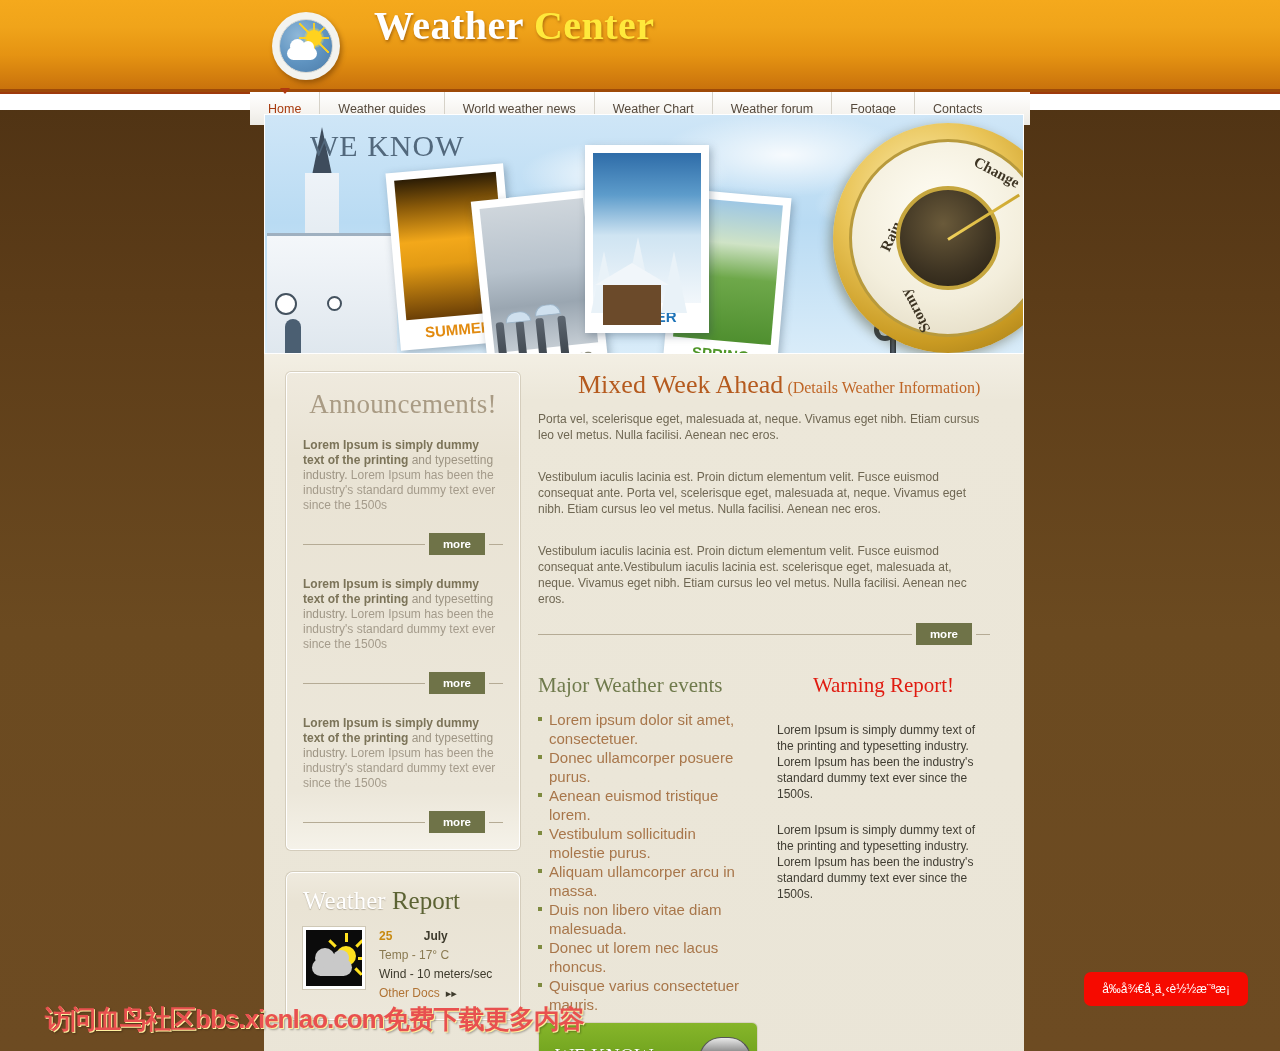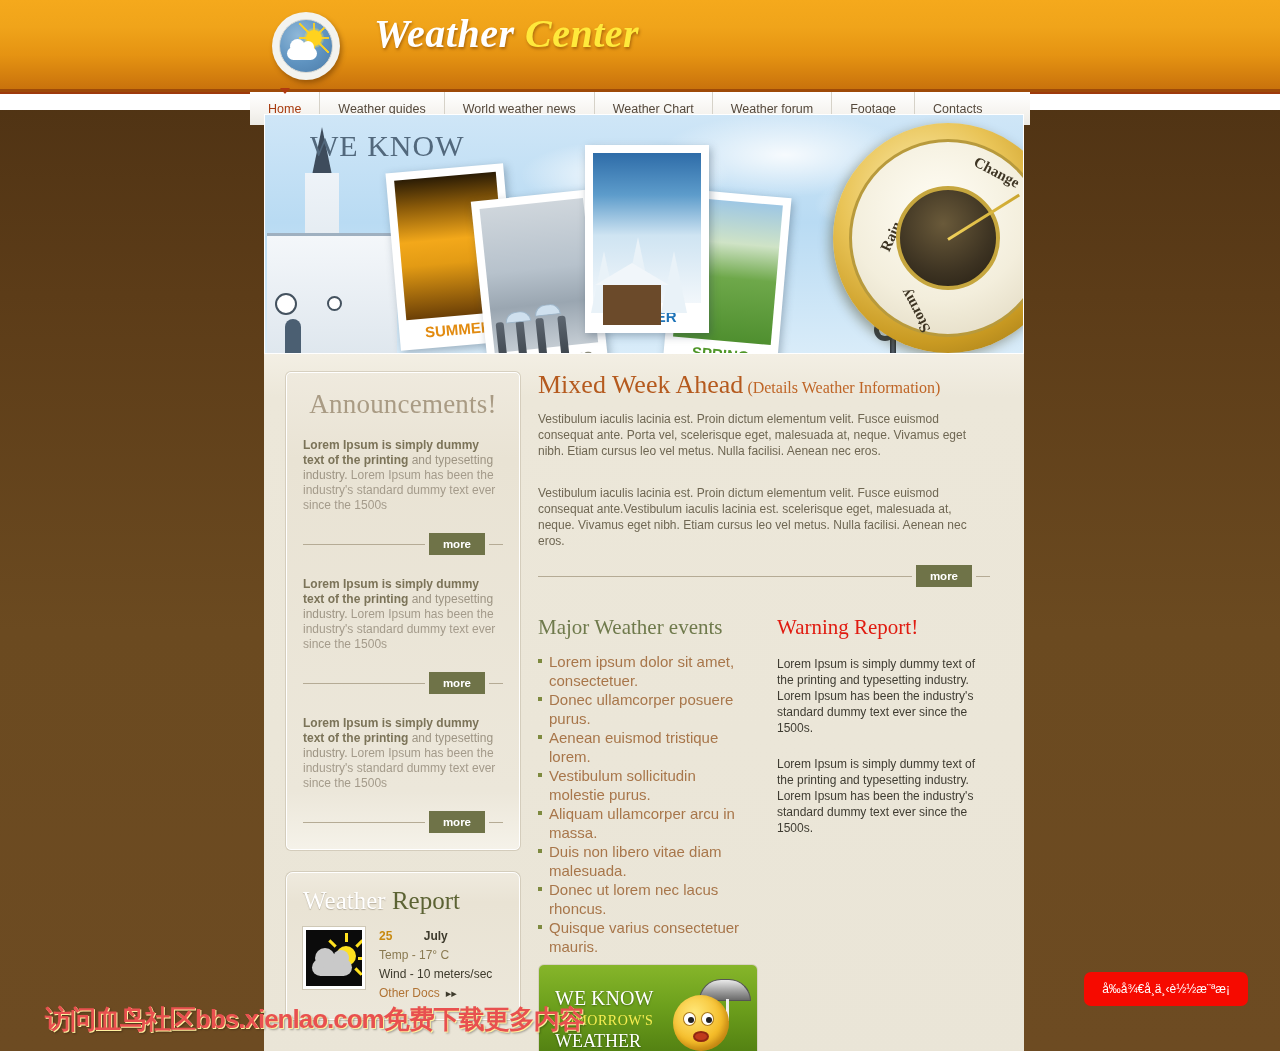--- a/index.html
+++ b/index.html
@@ -67,28 +67,27 @@
     width: 30px; height: 13px; background: #fff; border-radius: 8px;
   }
   .logo-cloud:before, .logo-cloud:after {
     content: ""; position: absolute; background: #fff; border-radius: 50%;
   }
   .logo-cloud:before { width: 15px; height: 15px; left: 3px; top: -8px; }
   .logo-cloud:after  { width: 12px; height: 12px; left: 15px; top: -6px; }
 
   .site-title {
     position: absolute;
-    left: 374px; top: 10px;
+    left: 374px; top: 2px;
     font-family: "Liberation Serif", serif;
     font-size: 40px;
     font-weight: bold;
     letter-spacing: .5px;
     text-shadow: 1px 2px 3px rgba(120,60,0,.55);
     white-space: nowrap;
-    font-style: italic;
   }
   .site-title .w1 { color: #ffffff; }
   .site-title .w2 { color: #ffe box; color: #ffe93b; }
 
   
   .nav-strip {
     height: 18px;
     background: #ffffff;
     position: relative;
   }
@@ -426,41 +425,41 @@
   .wr-wind { color: #3d3a2c; font-weight: normal; }
   .wr-other { color: #b07334; cursor: pointer; }
   .wr-other .arr { color: #3d3a2c; font-size: 11px; margin-left: 6px; }
 
   
   .main-h {
     font-family: "Liberation Serif", serif;
     margin-bottom: 13px;
     line-height: 1;
   }
-  .main-h .big  { font-size: 26px; color: #b55a1e; }
+  .main-h .big  { font-size: 26px; color: #b55a1e; margin-left: 40px; }
   .main-h .sub  { font-size: 16px; color: #bf6526; }
   .para {
     font-size: 12px; line-height: 16px; color: #6f6753;
     margin-bottom: 26px;
   }
   .para.tight { margin-bottom: 16px; }
 
   .more-row.wide { margin: 6px 0 28px 0; }
 
   
   .lower { display: flex; gap: 24px; }
   .lower-l { width: 215px; flex: 0 0 215px; }
   .lower-r { flex: 1 1 auto; }
   .sec-h-green {
     font-family: "Liberation Serif", serif;
     font-size: 21px; color: #6f7a4c; margin-bottom: 12px;
   }
   .sec-h-red {
     font-family: "Liberation Serif", serif;
-    font-size: 21px; color: #e01b10; margin-bottom: 16px;
+    font-size: 21px; color: #e01b10; margin-bottom: 24px; text-align: center;
   }
   .evt-list { list-style: none; }
   .evt-list li {
     font-size: 15px; line-height: 19px; color: #a8764a;
     position: relative; padding-left: 11px;
   }
   .evt-list li:before {
     content: ""; position: absolute; left: 0; top: 7px;
     width: 4px; height: 4px; background: #7e8a3f;
   }
@@ -752,20 +751,21 @@
         </div>
 
       </div>
 
       <div class="col-right">
         <div class="main-h">
           <span class="big">Mixed Week Ahead</span>
           <span class="sub">(Details Weather Information)</span>
         </div>
 
+        <div class="para">Porta vel, scelerisque eget, malesuada at, neque. Vivamus eget nibh. Etiam cursus leo vel metus. Nulla facilisi. Aenean nec eros.</div>
         <div class="para">Vestibulum iaculis lacinia est. Proin dictum elementum velit. Fusce euismod consequat ante. Porta vel, scelerisque eget, malesuada at, neque. Vivamus eget nibh. Etiam cursus leo vel metus. Nulla facilisi. Aenean nec eros.</div>
         <div class="para tight">Vestibulum iaculis lacinia est. Proin dictum elementum velit. Fusce euismod consequat ante.Vestibulum iaculis lacinia est. scelerisque eget, malesuada at, neque. Vivamus eget nibh. Etiam cursus leo vel metus. Nulla facilisi. Aenean nec eros.</div>
 
         <div class="more-row wide">
           <div class="more-line"></div>
           <div class="more-btn">more</div>
           <div class="more-line short"></div>
         </div>
 
         <div class="lower">

